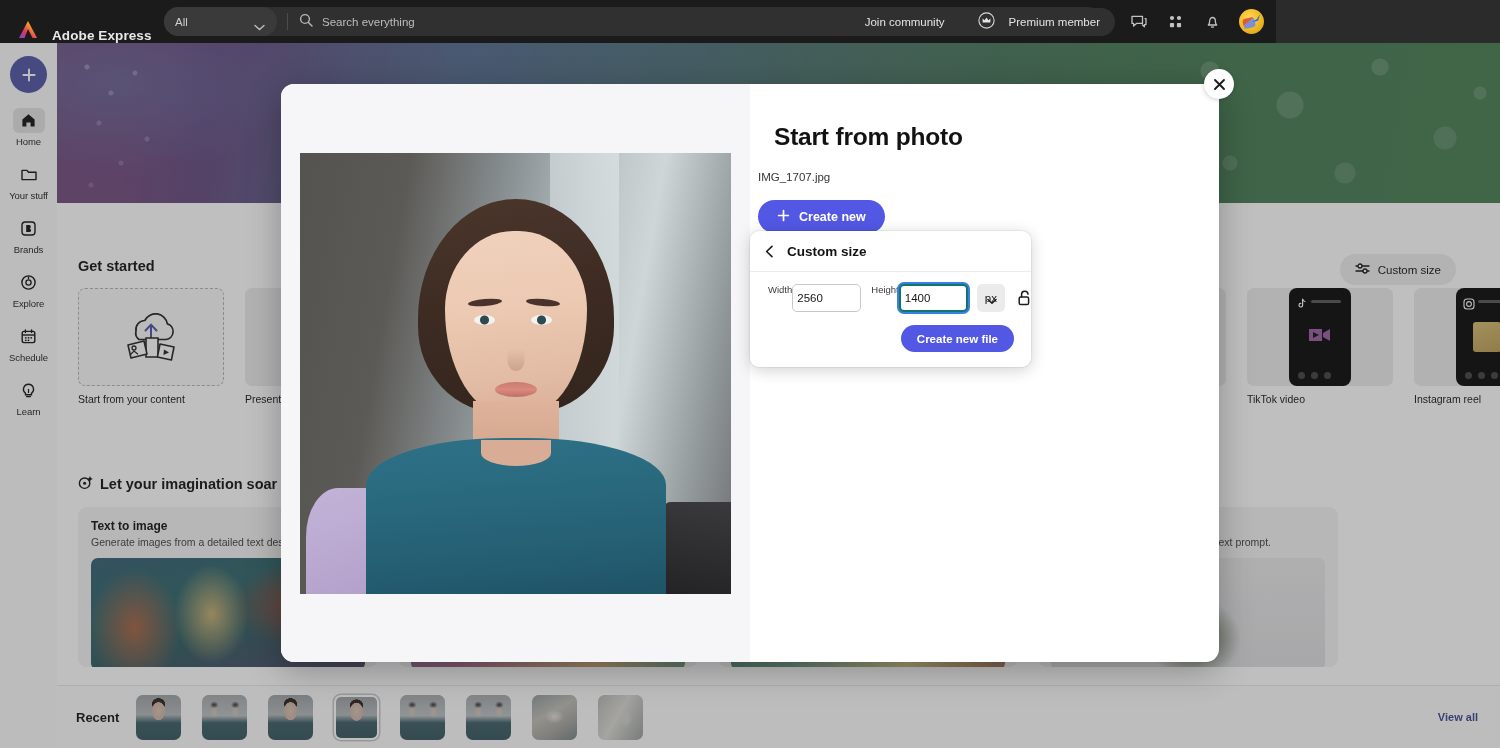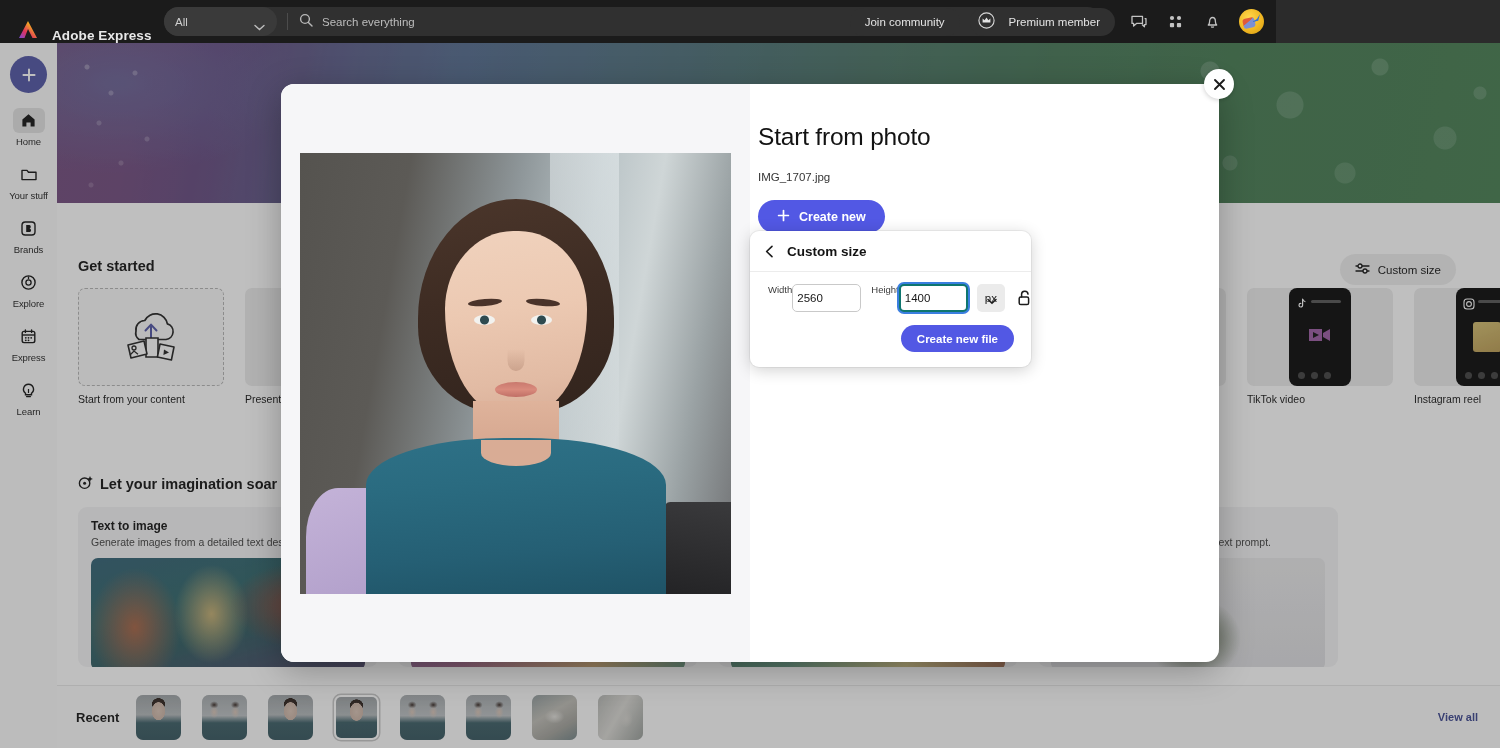--- a/index.html
+++ b/index.html
@@ -591,23 +591,23 @@
     border-radius: 18% 0 0 0 / 34% 0 0 0;
   }
 
   .modal-right {
     width: 469px;
     padding: 39px 0 0 0;
     position: relative;
   }
   .modal-h1 {
     font-size: 24.5px;
-    font-weight: normal;
+    font-weight: bold;
     color: #121212;
-    margin-left: 8px;
+    margin-left: 24px;
     letter-spacing: -.2px;
   }
   .modal-filename {
     font-size: 11.5px;
     color: #363636;
     margin-left: 8px;
     margin-top: 20px;
   }
   .create-new-btn {
     margin-left: 8px;
@@ -1015,21 +1015,21 @@
             <rect x="2.2" y="3.4" width="12.6" height="11.2" rx="1.8" fill="none" stroke="#1c1c1c" stroke-width="1.4"></rect>
             <path d="M2.2 7 h12.6" stroke="#1c1c1c" stroke-width="1.4"></path>
             <path d="M5.4 2 v2.4 M11.6 2 v2.4" stroke="#1c1c1c" stroke-width="1.4" stroke-linecap="round"></path>
             <circle cx="5.8" cy="9.8" r=".9" fill="#1c1c1c"></circle>
             <circle cx="8.5" cy="9.8" r=".9" fill="#1c1c1c"></circle>
             <circle cx="11.2" cy="9.8" r=".9" fill="#1c1c1c"></circle>
             <circle cx="5.8" cy="12.3" r=".9" fill="#1c1c1c"></circle>
             <circle cx="8.5" cy="12.3" r=".9" fill="#1c1c1c"></circle>
           </svg>
       </div>
-      <div class="rail-item-label">Express</div>
+      <div class="rail-item-label">Schedule</div>
     </div>
 
     <div class="rail-item">
       <div class="rail-item-icon">
         <svg width="17" height="17" viewBox="0 0 17 17">
             <path d="M8.5 2.2 a5 5 0 0 1 3 9 v1.6 h-6 V11.2 a5 5 0 0 1 3 -9 Z" fill="none" stroke="#1c1c1c" stroke-width="1.4"></path>
             <path d="M6.6 14.6 h3.8" stroke="#1c1c1c" stroke-width="1.4" stroke-linecap="round"></path>
             <path d="M8.5 7 v4" stroke="#1c1c1c" stroke-width="1.2"></path>
           </svg>
       </div>

